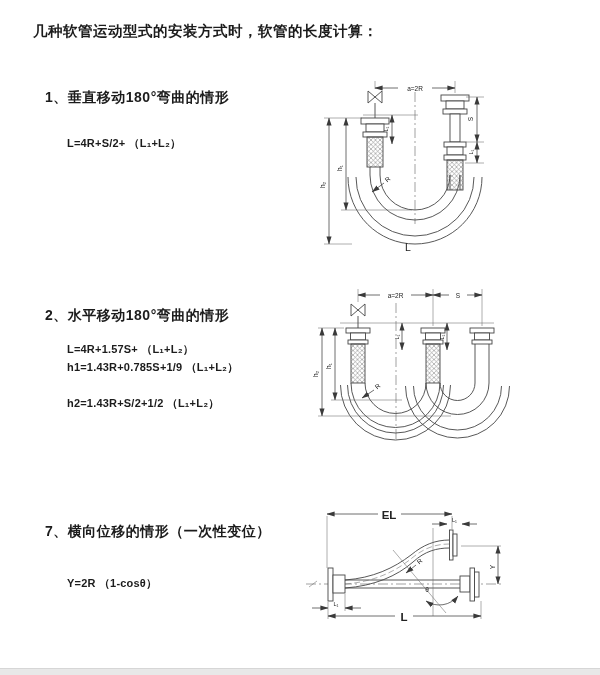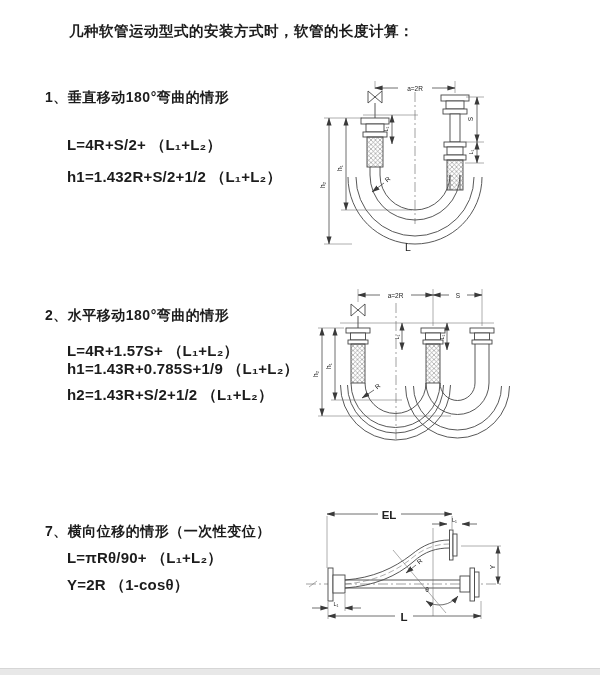--- a/index.html
+++ b/index.html
@@ -1,27 +1,27 @@
 <!DOCTYPE html>
 <html><head>
 <meta charset="utf-8">
 <style>
   html,body{margin:0;padding:0;background:#fff;}
   .page{
     position:relative;width:600px;height:675px;background:#ffffff;overflow:hidden;
     font-family:"Liberation Sans","DejaVu Sans",sans-serif;color:#1c1c1c;
   }
   .title{
-    position:absolute;left:33px;top:22px;font-size:14.5px;font-weight:bold;letter-spacing:.5px;margin-left:36px;
+    position:absolute;left:33px;top:22px;font-size:14.5px;font-weight:bold;letter-spacing:.5px;
   }
   .sec-h{
     position:absolute;font-size:14px;font-weight:bold;letter-spacing:.5px;white-space:nowrap;
   }
   .formula{
-    position:absolute;font-size:15px;font-weight:600;letter-spacing:.2px;white-space:nowrap;
+    position:absolute;font-size:11px;font-weight:600;letter-spacing:.2px;white-space:nowrap;
   }
   svg.dg{position:absolute;overflow:visible;}
   .hose{stroke:#454545;stroke-width:.9;fill:none;}
   .part{stroke:#454545;stroke-width:.9;fill:#ffffff;}
   .braid{stroke:#454545;stroke-width:.9;fill:url(#braid);}
   .dim{stroke:#4a4a4a;stroke-width:.8;fill:none;}
   .ext{stroke:#6a6a6a;stroke-width:.55;fill:none;}
   .cl{stroke:#7a7a7a;stroke-width:.7;fill:none;stroke-dasharray:10 3 2 3;}
   .thin{stroke:#6a6a6a;stroke-width:.55;fill:none;}
   .dt{font-size:6.5px;fill:#222;}
@@ -32,29 +32,27 @@
 </style>
 </head>
 <body>
 
 <div class="page">
 
   <div class="title">几种软管运动型式的安装方式时，软管的长度计算：</div>
 
   <div class="sec-h" style="left:45px;top:89px">1、垂直移动180°弯曲的情形</div>
   <div class="formula" style="left:67px;top:136px">L=4R+S/2+ （L₁+L₂）</div>
-  <div class="formula" style="left:67px;top:168px">h1=1.432R+S/2+1/2 （L₁+L₂）</div>
 
   <div class="sec-h" style="left:45px;top:307px">2、水平移动180°弯曲的情形</div>
   <div class="formula" style="left:67px;top:342px">L=4R+1.57S+ （L₁+L₂）</div>
   <div class="formula" style="left:67px;top:360px">h1=1.43R+0.785S+1/9 （L₁+L₂）</div>
-  <div class="formula" style="left:67px;top:386px">h2=1.43R+S/2+1/2 （L₁+L₂）</div>
+  <div class="formula" style="left:67px;top:396px">h2=1.43R+S/2+1/2 （L₁+L₂）</div>
 
   <div class="sec-h" style="left:45px;top:523px">7、横向位移的情形（一次性变位）</div>
-  <div class="formula" style="left:67px;top:549px">L=πRθ/90+ （L₁+L₂）</div>
   <div class="formula" style="left:67px;top:576px">Y=2R （1-cosθ）</div>
 
   <svg class="dg" style="left:308px;top:68px" width="240" height="190" viewBox="0 0 240 190">
     <defs>
       <marker id="arr" viewBox="0 0 10 10" refX="9.5" refY="5" markerWidth="8" markerHeight="8" markerUnits="userSpaceOnUse" orient="auto-start-reverse">
         <path d="M0 1.8L10 5L0 8.2z" fill="#3a3a3a"></path>
       </marker>
       <pattern id="braid" width="4.5" height="4.5" patternUnits="userSpaceOnUse">
         <path d="M0 0L4.5 4.5M4.5 0L0 4.5" stroke="#8d8d8d" stroke-width="0.6"></path>
       </pattern>

